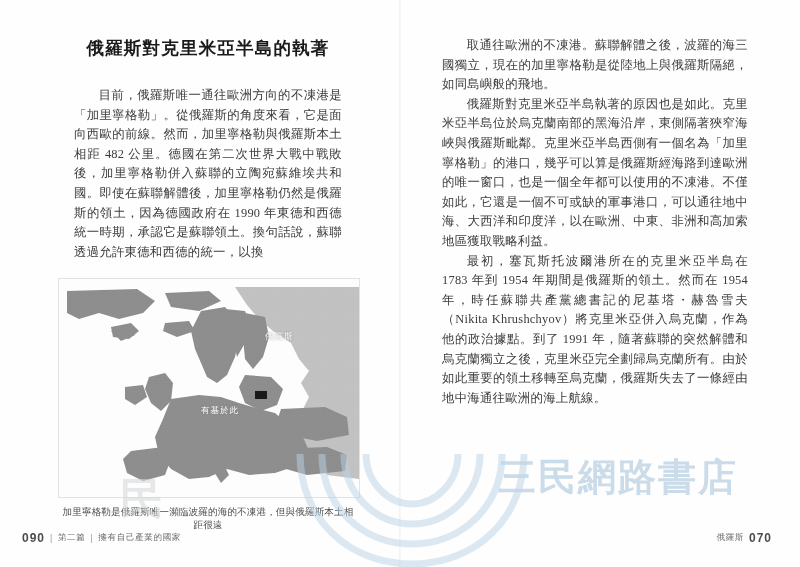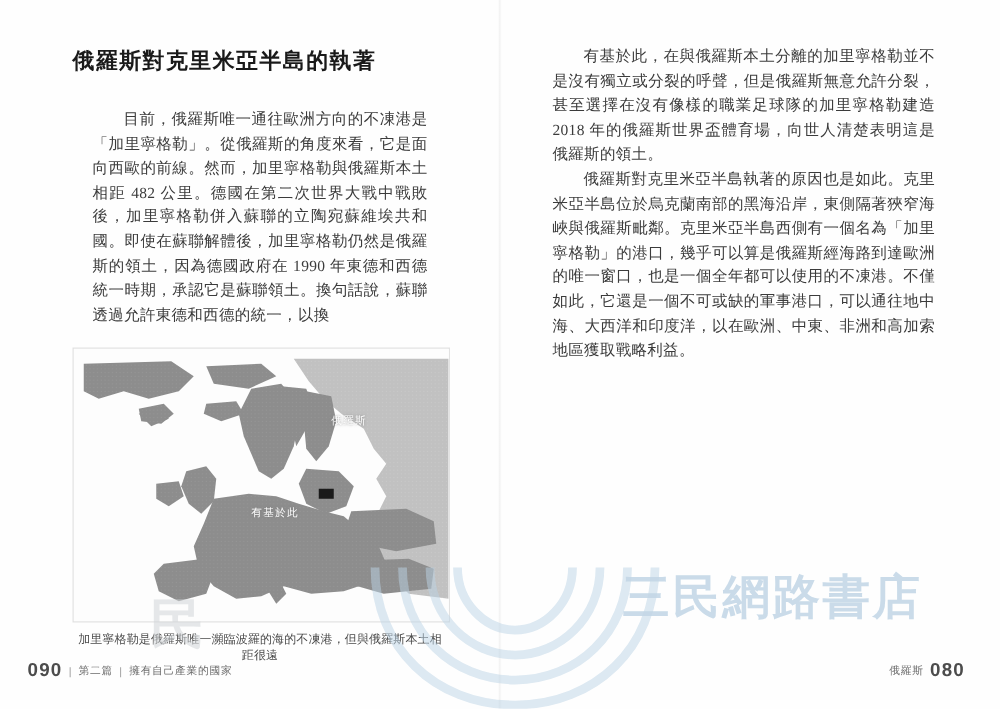--- a/index.html
+++ b/index.html
@@ -69,20 +69,21 @@
   }
 
   
   h1.chapter-title{
     margin:0 0 26px 0;
     font-family:"Liberation Sans","DejaVu Sans",sans-serif;
     font-size:17.5px;
     font-weight:700;
     letter-spacing:1.2px;
     color:#1a1a1a;
+    text-align:center;
   }
   p.body-par{
     margin:16px;
     font-size:12.4px;
     line-height:19.6px;
     color:#3b3b3b;
     text-align:justify;
     text-indent:2em;
     letter-spacing:.25px;
   }
@@ -132,21 +133,21 @@
     letter-spacing:.6px;
     white-space:nowrap;
     display:flex;
     align-items:center;
     gap:5px;
   }
   .footer-left{left:22px;}
   .footer-right{right:28px;}
   .footer .pageno{
     font-family:"Liberation Sans","DejaVu Sans",sans-serif;
-    font-size:15px;
+    font-size:12px;
     font-weight:700;
     color:#4c4c4c;
     letter-spacing:1px;
   }
   .footer .sep{color:#9a9a9a;}
   .gutter{
     position:absolute;
     left:399px;top:0;width:2px;height:567px;
     background:linear-gradient(to right,rgba(0,0,0,.05),rgba(0,0,0,.02));
   }
@@ -227,26 +228,27 @@
       <span class="pageno">090</span>
       <span class="sep">|</span>
       <span>第二篇</span>
       <span class="sep">|</span>
       <span>擁有自己產業的國家</span>
     </div>
   </div>
 
   <div class="page page-right rcol">
 
-    <p class="body-par">有基於此，在與俄羅斯本土分離的加里寧格勒並不是沒有獨立或分裂的呼聲，但是俄羅斯無意允許分裂，甚至選擇在沒有像樣的職業足球隊的加里寧格勒建造 2018 年的俄羅斯世界盃體育場，向世人清楚表明這是俄羅斯的領土。</p>
+    <p class="body-par">取通往歐洲的不凍港。蘇聯解體之後，波羅的海三國獨立，現在的加里寧格勒是從陸地上與俄羅斯隔絕，如同島嶼般的飛地。</p>
     <p class="body-par">俄羅斯對克里米亞半島執著的原因也是如此。克里米亞半島位於烏克蘭南部的黑海沿岸，東側隔著狹窄海峽與俄羅斯毗鄰。克里米亞半島西側有一個名為「加里寧格勒」的港口，幾乎可以算是俄羅斯經海路到達歐洲的唯一窗口，也是一個全年都可以使用的不凍港。不僅如此，它還是一個不可或缺的軍事港口，可以通往地中海、大西洋和印度洋，以在歐洲、中東、非洲和高加索地區獲取戰略利益。</p>
+    <p class="body-par">最初，塞瓦斯托波爾港所在的克里米亞半島在 1783 年到 1954 年期間是俄羅斯的領土。然而在 1954 年，時任蘇聯共產黨總書記的尼基塔・赫魯雪夫（Nikita Khrushchyov）將克里米亞併入烏克蘭，作為他的政治據點。到了 1991 年，隨著蘇聯的突然解體和烏克蘭獨立之後，克里米亞完全劃歸烏克蘭所有。由於如此重要的領土移轉至烏克蘭，俄羅斯失去了一條經由地中海通往歐洲的海上航線。</p>
 
     <div class="footer footer-right">
       <span>俄羅斯</span>
-      <span class="pageno">080</span>
+      <span class="pageno">070</span>
     </div>
   </div>
 
   <div class="gutter"></div>
 </div>
 
 <div id="watermark">
   <svg class="wm-arcs" viewBox="0 0 240 120" xmlns="http://www.w3.org/2000/svg">
     <g fill="none" stroke="#bcd4e6" stroke-width="7">
       <path d="M8,2 C8,66 56,112 120,112 C184,112 232,66 232,2"></path>

